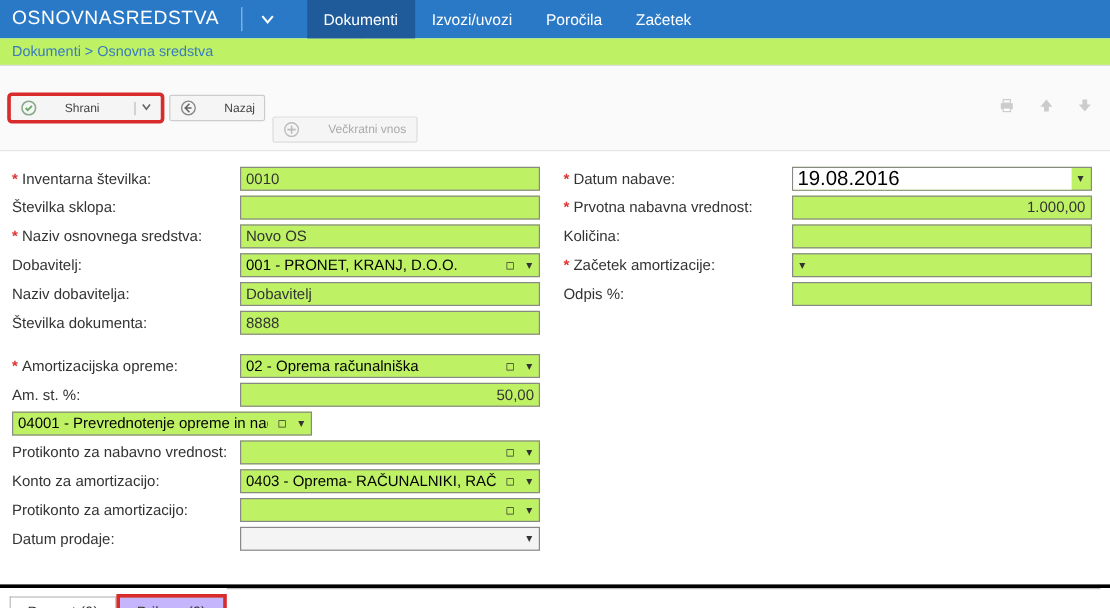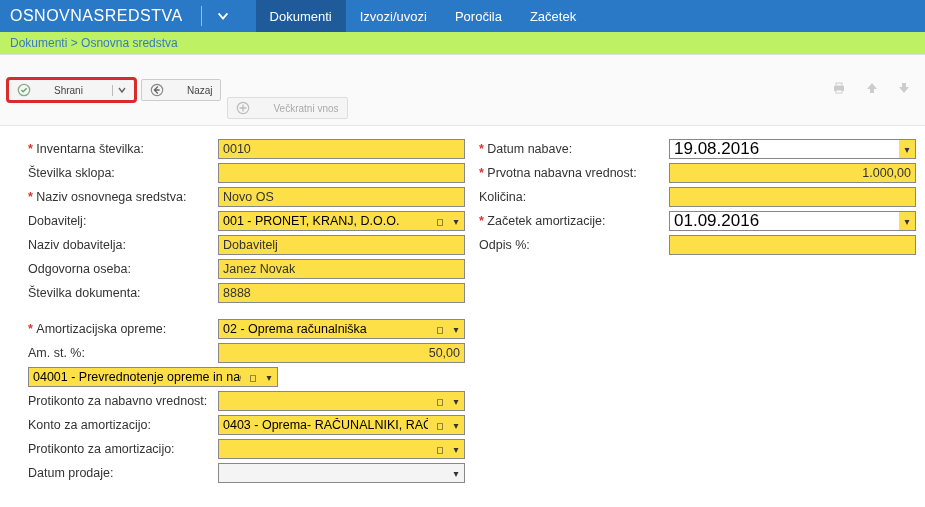--- a/index.html
+++ b/index.html
@@ -26,29 +26,29 @@
   .btn { display:inline-flex; align-items:center; gap:23px; padding:3px 8px; border:1px solid #ccc; background:#f5f5f5; border-radius:2px; cursor:pointer; font-size:10px; color:#444; }
   .btn.disabled { color:#aaa; border-color:#ddd; cursor:default;margin-top:36px; }
   .btn .split { border-left:1px solid #bbb; margin-left:6px; padding-left:5px; }
   .highlight-red { outline:3px solid #d92b2b; outline-offset:-1px; }
   .toolbar .spacer { flex:1; }
   .tool-icon { color:#bbb; font-size:16px; padding:0 6px; cursor:pointer; }
   
   svg.icn { width:14px; height:14px; }
   
   
-  .form-area { display:flex; padding:12px 28px 6px; gap:14px; }
+  .form-area { display:flex; padding:12px 10px 6px; gap:14px; }
   .col { flex:1; }
   .row { display:flex; align-items:center; margin-bottom:2px; min-height:22px; }
   .row.gap { margin-top:14px; }
   .lbl { width:190px; font-size:12.5px; color:#333; padding-right:6px; line-height:1.15; }
   .lbl.req::before { content:"* "; color:#d33; font-weight:bold; }
   .lbl.two { padding-top:2px; padding-bottom:2px; }
   .fld { flex:1; }
-  input.txt, .combo, .date { width:100%; max-width:250px; height:20px; border:1px solid #888; padding:0 4px; font-size:12.5px; font-family:inherit; color:#333; background:#fde047; }
+  input.txt, .combo, .date { width:100%; max-width:250px; height:20px; border:1px solid #888; padding:0 4px; font-size:12.5px; font-family:inherit; color:#333; background:#bef264; }
   input.txt.num { text-align:right; }
   .combo { display:flex; align-items:center; position:relative; padding:0; }
   .combo input { border:none; flex:1; height:18px; padding:0 4px; font-size:12.5px; font-family:inherit; outline:none; background:transparent; }
   .combo .cbtn { width:16px; text-align:center; font-size:10px; color:#333; cursor:pointer; user-select:none; }
   .combo .cbtn.sq { font-family:monospace; }
   .date { display:flex; align-items:center; padding:0; }
   .date input { border:none; flex:1; height:18px; padding:0 4px; font-size:17px; font-family:inherit; outline:none; }
   .date .dbtn { width:16px; text-align:center; font-size:10px; cursor:pointer; }
   
   
@@ -144,24 +144,20 @@
             <span class="cbtn sq">□</span>
             <span class="cbtn">▾</span>
           </div>
         </div>
       </div>
     <div class="row">
         <div class="lbl">Naziv dobavitelja:</div>
         <div class="fld"><input class="txt" value="Dobavitelj" style=""></div>
       </div>
     <div class="row">
-        <div class="lbl">Odgovorna oseba:</div>
-        <div class="fld"><input class="txt" value="Janez Novak" style=""></div>
-      </div>
-    <div class="row">
         <div class="lbl">Številka dokumenta:</div>
         <div class="fld"><input class="txt" value="8888" style=""></div>
       </div>
 
     <div class="row gap">
         <div class="lbl req">Amortizacijska opreme:</div>
         <div class="fld">
           <div class="combo">
             <input value="02 - Oprema računalniška" style="">
             <span class="cbtn sq">□</span>
@@ -238,21 +234,20 @@
         <div class="fld"><input class="txt num" value="1.000,00" style=""></div>
       </div>
     <div class="row">
         <div class="lbl">Količina:</div>
         <div class="fld"><input class="txt num" value="" style=""></div>
       </div>
     <div class="row">
         <div class="lbl req">Začetek amortizacije:</div>
         <div class="fld">
           <div class="date">
-            <input value="01.09.2016" style="">
             <span class="dbtn">▾</span>
           </div>
         </div>
       </div>
     <div class="row">
         <div class="lbl">Odpis %:</div>
         <div class="fld"><input class="txt num" value="" style=""></div>
       </div>
   </div>
 </div>

